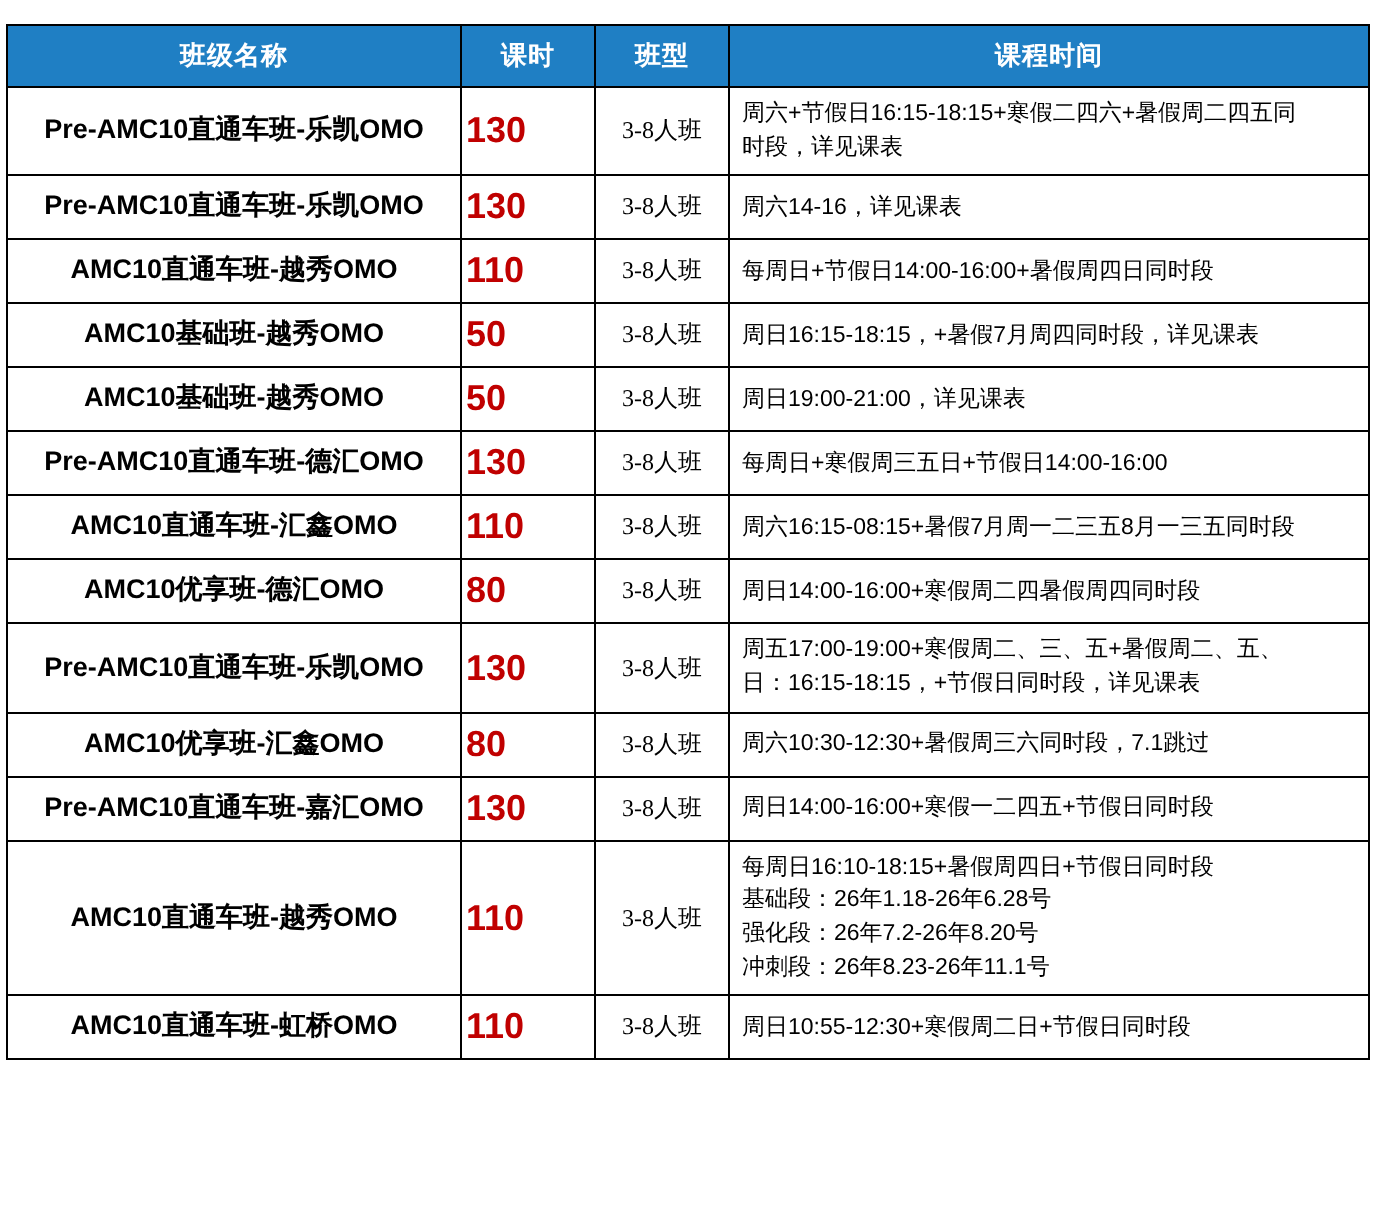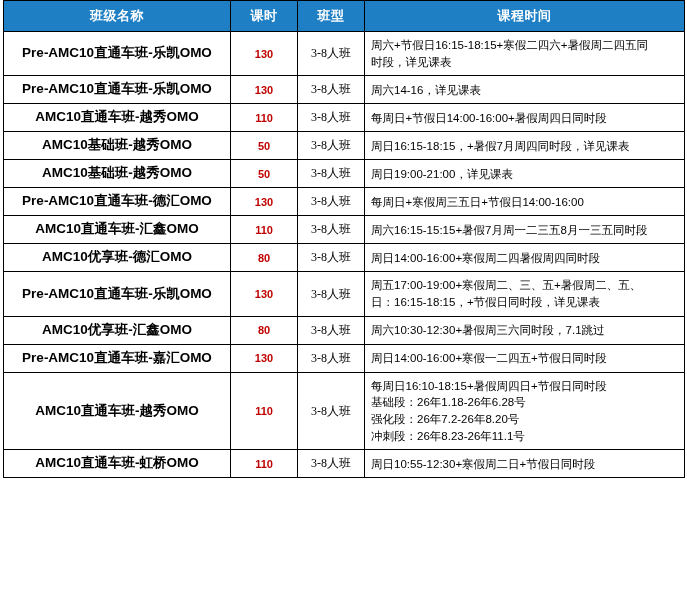--- a/index.html
+++ b/index.html
@@ -9,21 +9,21 @@
   }
   body {
     width: 687px;
     height: 606px;
     font-family: "Liberation Sans", sans-serif;
     overflow: hidden;
   }
   .sheet {
     width: 687px;
     box-sizing: border-box;
-    padding: 0 3px 3px 3px;
+    padding: 12px 3px 3px 3px;
   }
   table.schedule {
     border-collapse: collapse;
     width: 681px;
     table-layout: fixed;
   }
   table.schedule th, table.schedule td {
     border: 1px solid #000000;
     vertical-align: middle;
   }
@@ -44,23 +44,23 @@
   td.cell-name {
     text-align: center;
     font-weight: bold;
     font-size: 13.5px;
     color: #000000;
     padding: 5px 2px;
     line-height: 1.25;
     margin-top: 32px;
   }
   td.cell-hours {
-    text-align: center;
+    text-align: left;
     font-weight: bold;
-    font-size: 11px;
+    font-size: 18px;
     color: #c00000;
     padding: 5px 2px;
   }
   td.cell-type {
     text-align: center;
     font-size: 12px;
     color: #000000;
     padding: 5px 2px;
     font-family: Liberation Serif, serif;
   }
@@ -140,21 +140,21 @@
           <td class="cell-type">3-8人班</td>
           <td class="cell-time">
             <span class="line">每周日+寒假周三五日+节假日14:00-16:00</span>
           </td>
         </tr>
         <tr>
           <td class="cell-name">AMC10直通车班-汇鑫OMO</td>
           <td class="cell-hours">110</td>
           <td class="cell-type">3-8人班</td>
           <td class="cell-time">
-            <span class="line">周六16:15-15:15+暑假7月周一二三五8月一三五同时段</span>
+            <span class="line">周六16:15-08:15+暑假7月周一二三五8月一三五同时段</span>
           </td>
         </tr>
         <tr>
           <td class="cell-name">AMC10优享班-德汇OMO</td>
           <td class="cell-hours">80</td>
           <td class="cell-type">3-8人班</td>
           <td class="cell-time">
             <span class="line">周日14:00-16:00+寒假周二四暑假周四同时段</span>
           </td>
         </tr>

